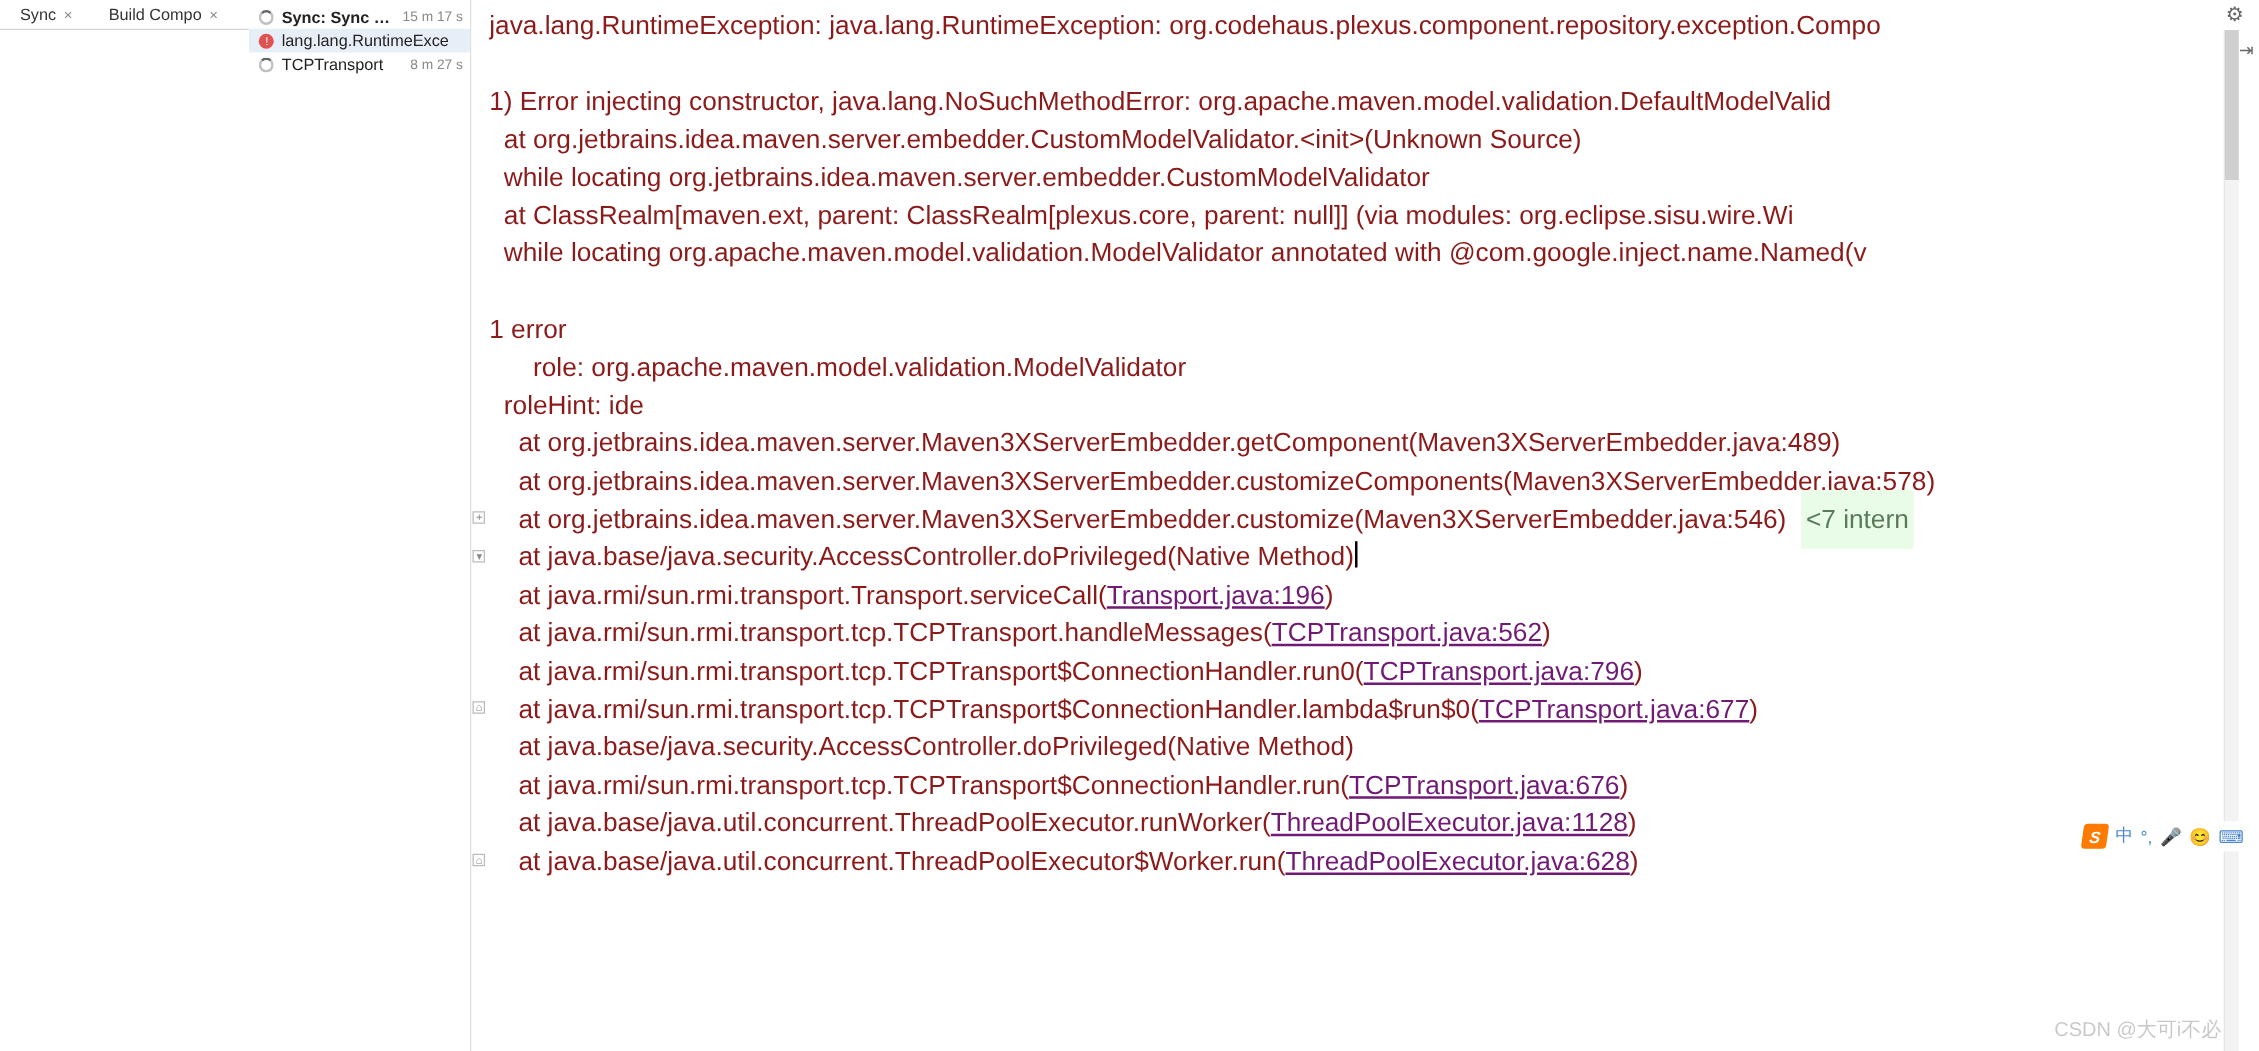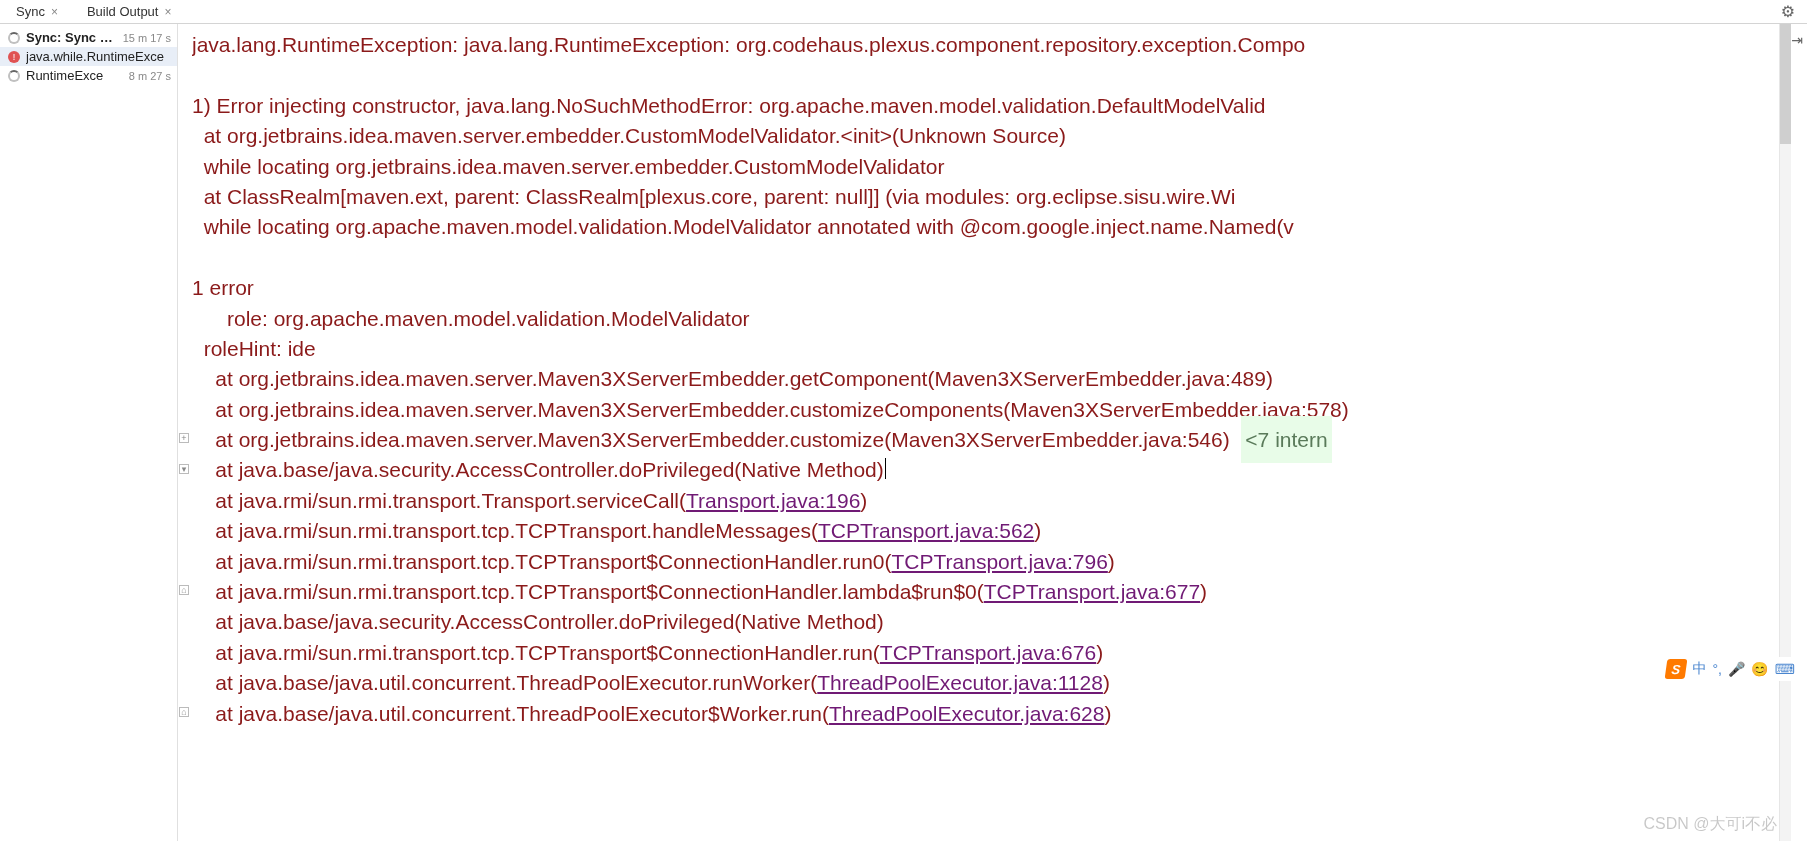--- a/index.html
+++ b/index.html
@@ -1,17 +1,17 @@
 <!DOCTYPE html>
 <html><head>
 <meta charset="utf-8">
 <style>
   * { box-sizing: border-box; margin: 0; padding: 0; }
   html, body { width: 1807px; height: 841px; font-family: "Segoe UI", Arial, sans-serif; background: #fff; overflow: hidden; }
-  .root { display: flex; flex-direction: column; width: 100%; height: 100%; position: relative; }
+  .root { display: flex; flex-direction: row; width: 100%; height: 100%; position: relative; }
   
   .tabbar { height: 24px; display: flex; align-items: center; border-bottom: 1px solid #d4d4d4; padding: 0 6px; font-size: 13px; color: #333; }
   .tab { display: inline-flex; align-items: center; padding: 2px 10px; margin-right: 8px; border-right: 1px solid transparent; cursor: pointer; }
   .tab .close { margin-left: 6px; color: #888; font-size: 12px; }
   .gear { position: absolute; right: 12px; top: 2px; color: #666; font-size: 16px; cursor: pointer; }
   .code-icon { position: absolute; right: 4px; top: 32px; color: #666; font-size: 14px; cursor: pointer; }
   
   .main { flex: 1; display: flex; overflow: hidden; }
   .sidebar { width: 178px; border-right: 1px solid #e0e0e0; padding: 4px 0; font-size: 13px; color: #222; overflow: hidden; }
   .side-item { display: flex; align-items: center; padding: 2px 6px; white-space: nowrap; cursor: pointer; }
@@ -44,48 +44,48 @@
 <body>
 
 <div class="root">
 
   <div class="tabbar">
     <div class="tab">
       <span>Sync</span>
       <span class="close">×</span>
     </div>
     <div class="tab">
-      <span>Build Output</span>
+      <span>Build Compo</span>
       <span class="close">×</span>
     </div>
     <span class="gear">⚙</span>
   </div>
   <span class="code-icon">⇥</span>
 
   <div class="main">
 
     <div class="sidebar">
       <div class="side-item bold">
         <span class="icon">
             <span class="spinner"></span>
           </span>
         <span class="label">Sync: Sync Sec</span>
         <span class="time">15 m 17 s</span>
       </div>
       <div class="side-item selected">
         <span class="icon">
             <span class="error-dot">!</span>
           </span>
-        <span class="label">java.while.RuntimeExce</span>
+        <span class="label">lang.lang.RuntimeExce</span>
       </div>
       <div class="side-item">
         <span class="icon">
             <span class="spinner"></span>
           </span>
-        <span class="label">RuntimeExce</span>
+        <span class="label">TCPTransport</span>
         <span class="time">8 m 27 s</span>
       </div>
     </div>
 
     <div class="editor-wrap">
       <div class="gutter" id="gutter">
           <div class="mark" style="top: 409.2px;">+</div>
           <div class="mark" style="top: 439.6px;">▾</div>
           <div class="mark" style="top: 561.2px;">⌂</div>
           <div class="mark" style="top: 682.8px;">⌂</div>

